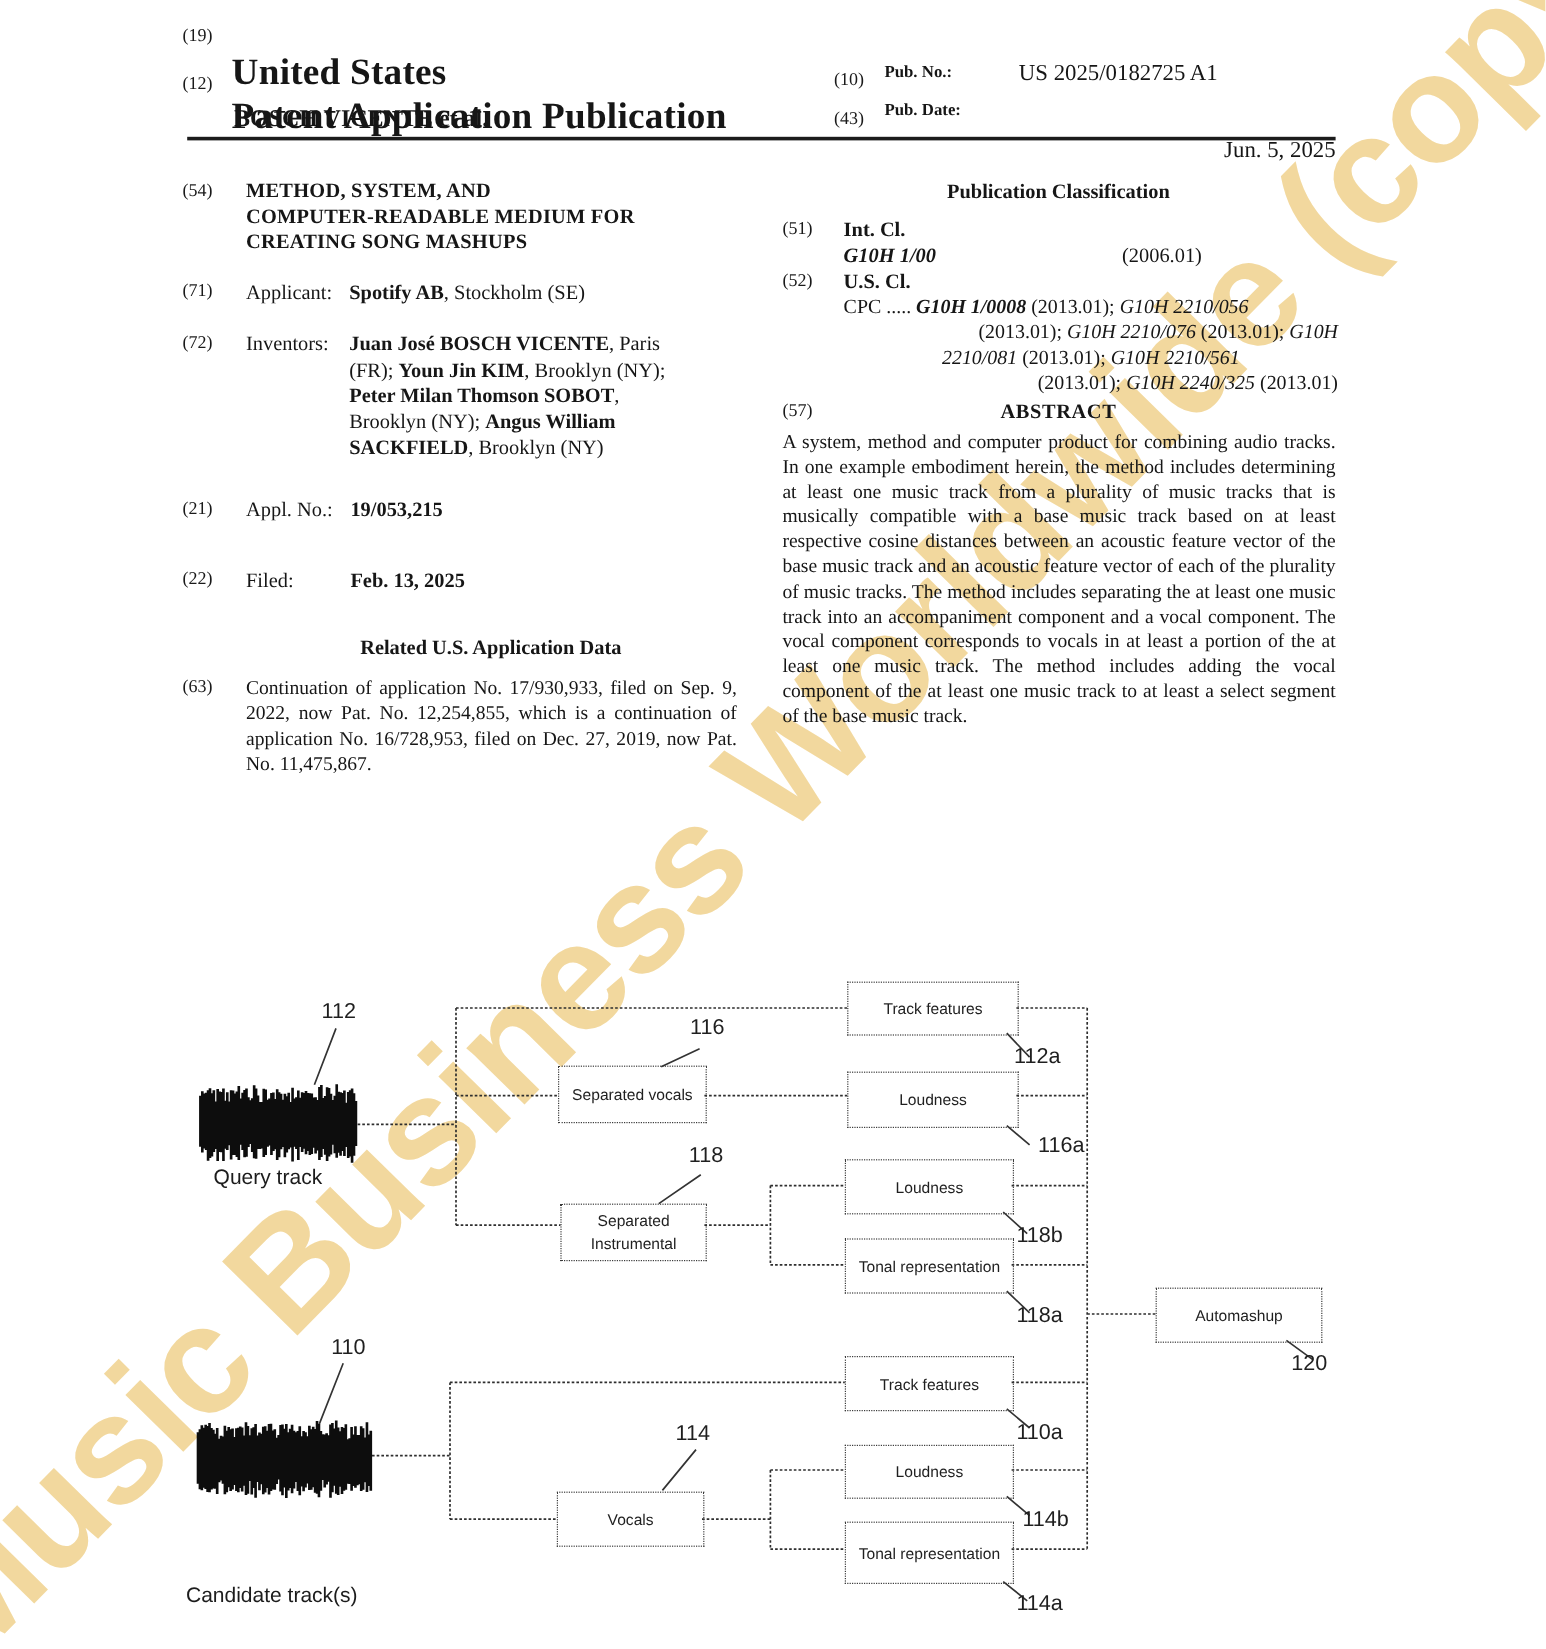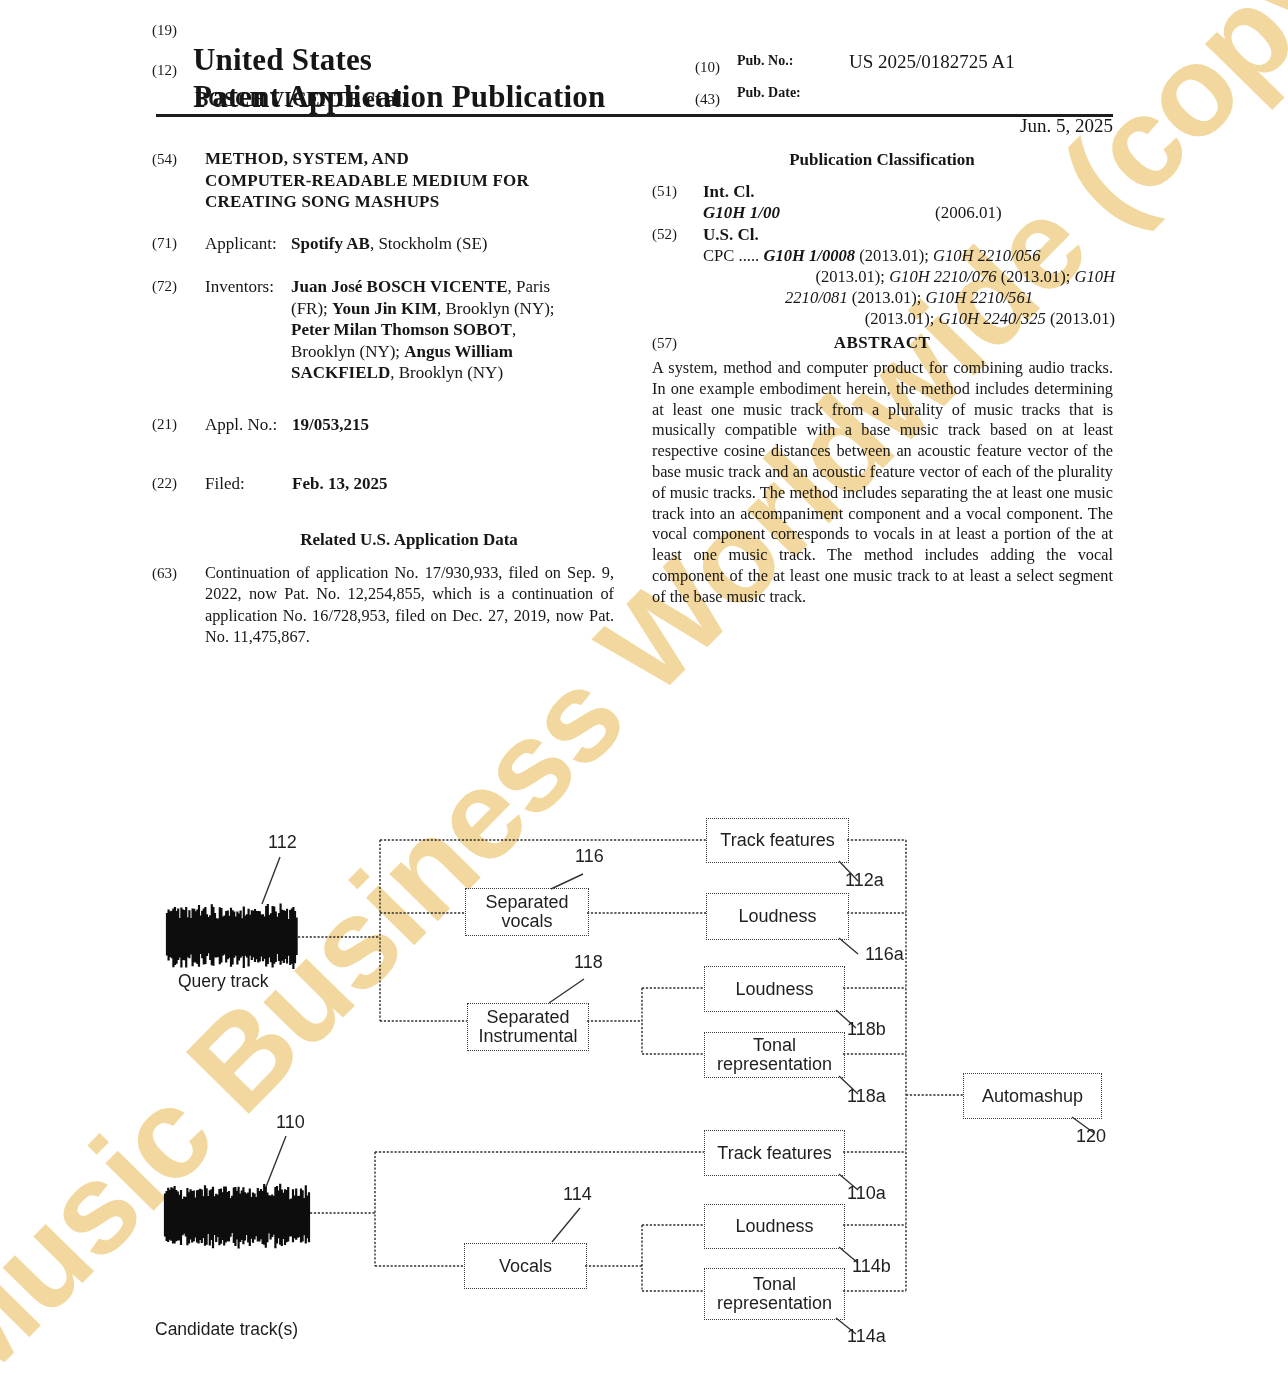--- a/index.html
+++ b/index.html
@@ -26,21 +26,21 @@
   
   .t{font-size:17px;line-height:21.5px;}
   .title-line{font-size:17px;font-weight:bold;line-height:21.5px;letter-spacing:.2px;}
   .just{text-align:justify;}
   .center{text-align:center;}
   .small63{font-size:16.3px;line-height:21.4px;}
   .abstract{font-size:16.3px;line-height:20.8px;}
   .cpcline{font-size:16.6px;line-height:21px;white-space:nowrap;}
   .box{position:absolute;border:1.5px dotted #3b3b3b;background:transparent;
        display:flex;align-items:center;justify-content:center;text-align:center;
-       font-family:"Liberation Sans",sans-serif;font-size:18px;line-height:19px;
+       font-family:"Liberation Sans",sans-serif;font-size:13px;line-height:19px;
        color:#1f1f1f;z-index:2;}
   .ref{position:absolute;font-family:"Liberation Sans",sans-serif;font-size:18px;
        color:#1f1f1f;z-index:2;}
   .wavelabel{position:absolute;font-family:"Liberation Sans",sans-serif;font-size:17.5px;
        color:#1c1c1c;z-index:2;}
   svg.lines{position:absolute;left:0;top:0;z-index:1;}
 </style>
 </head>
 <body>
 

